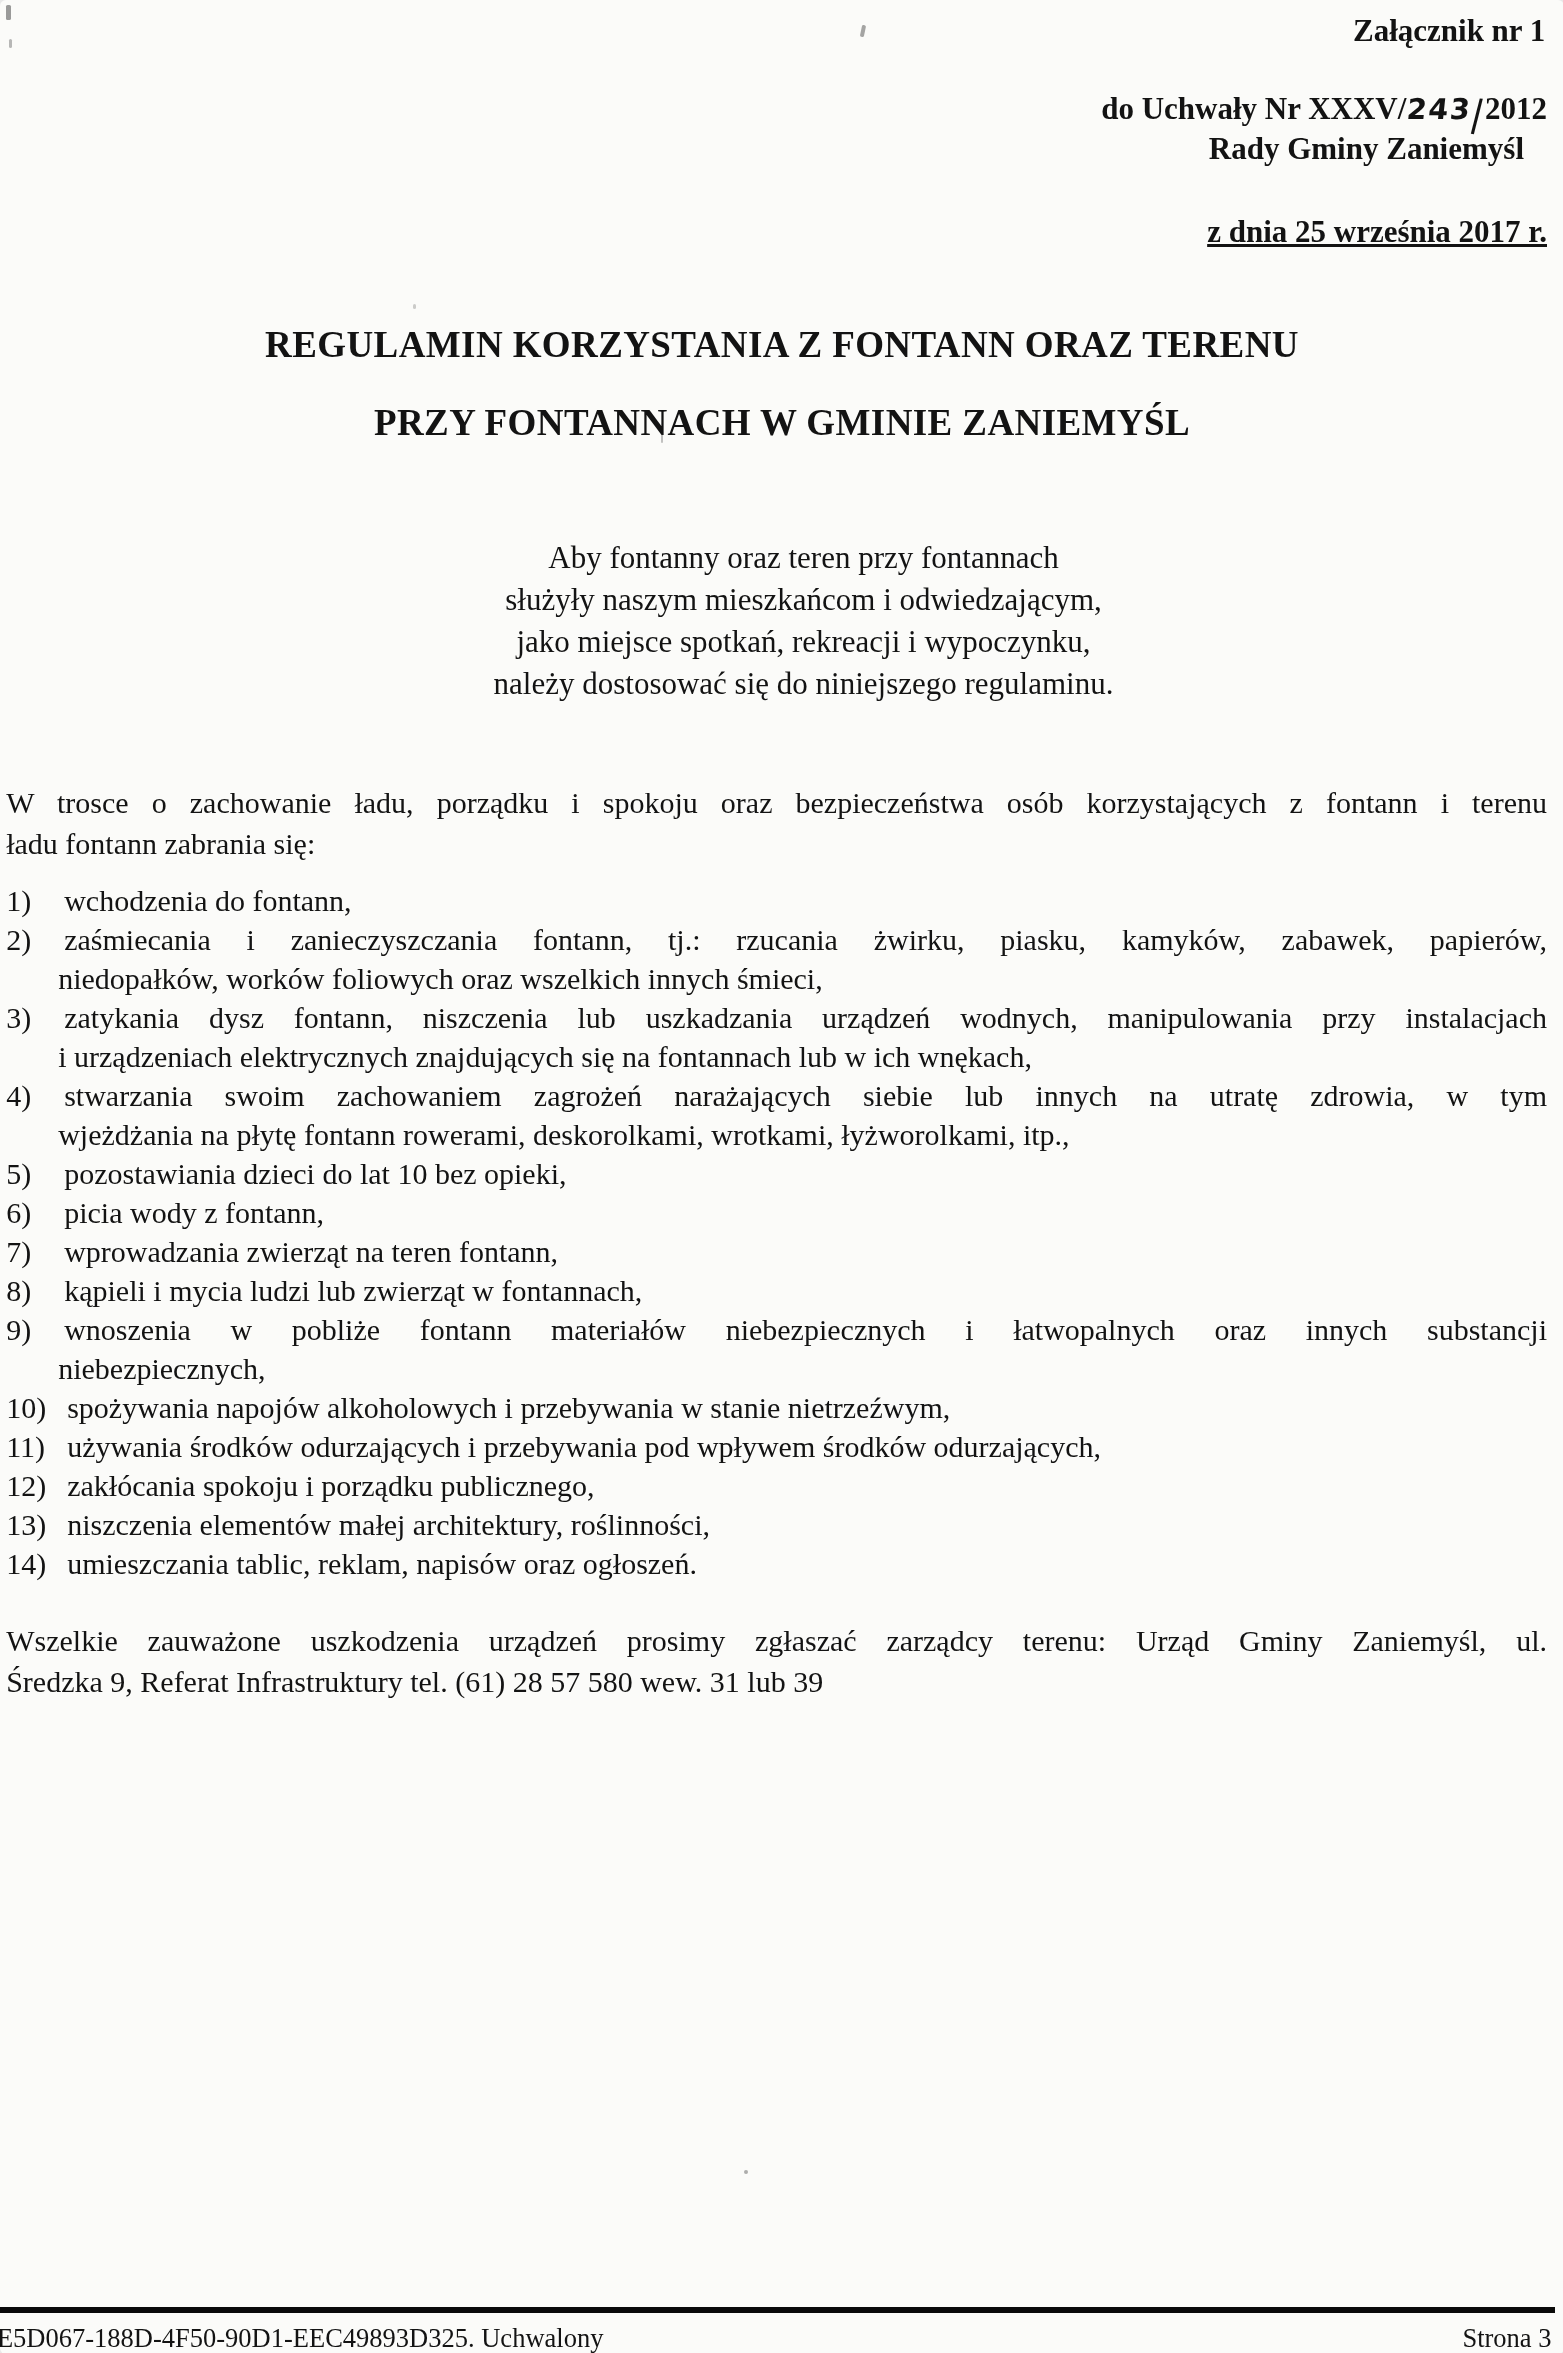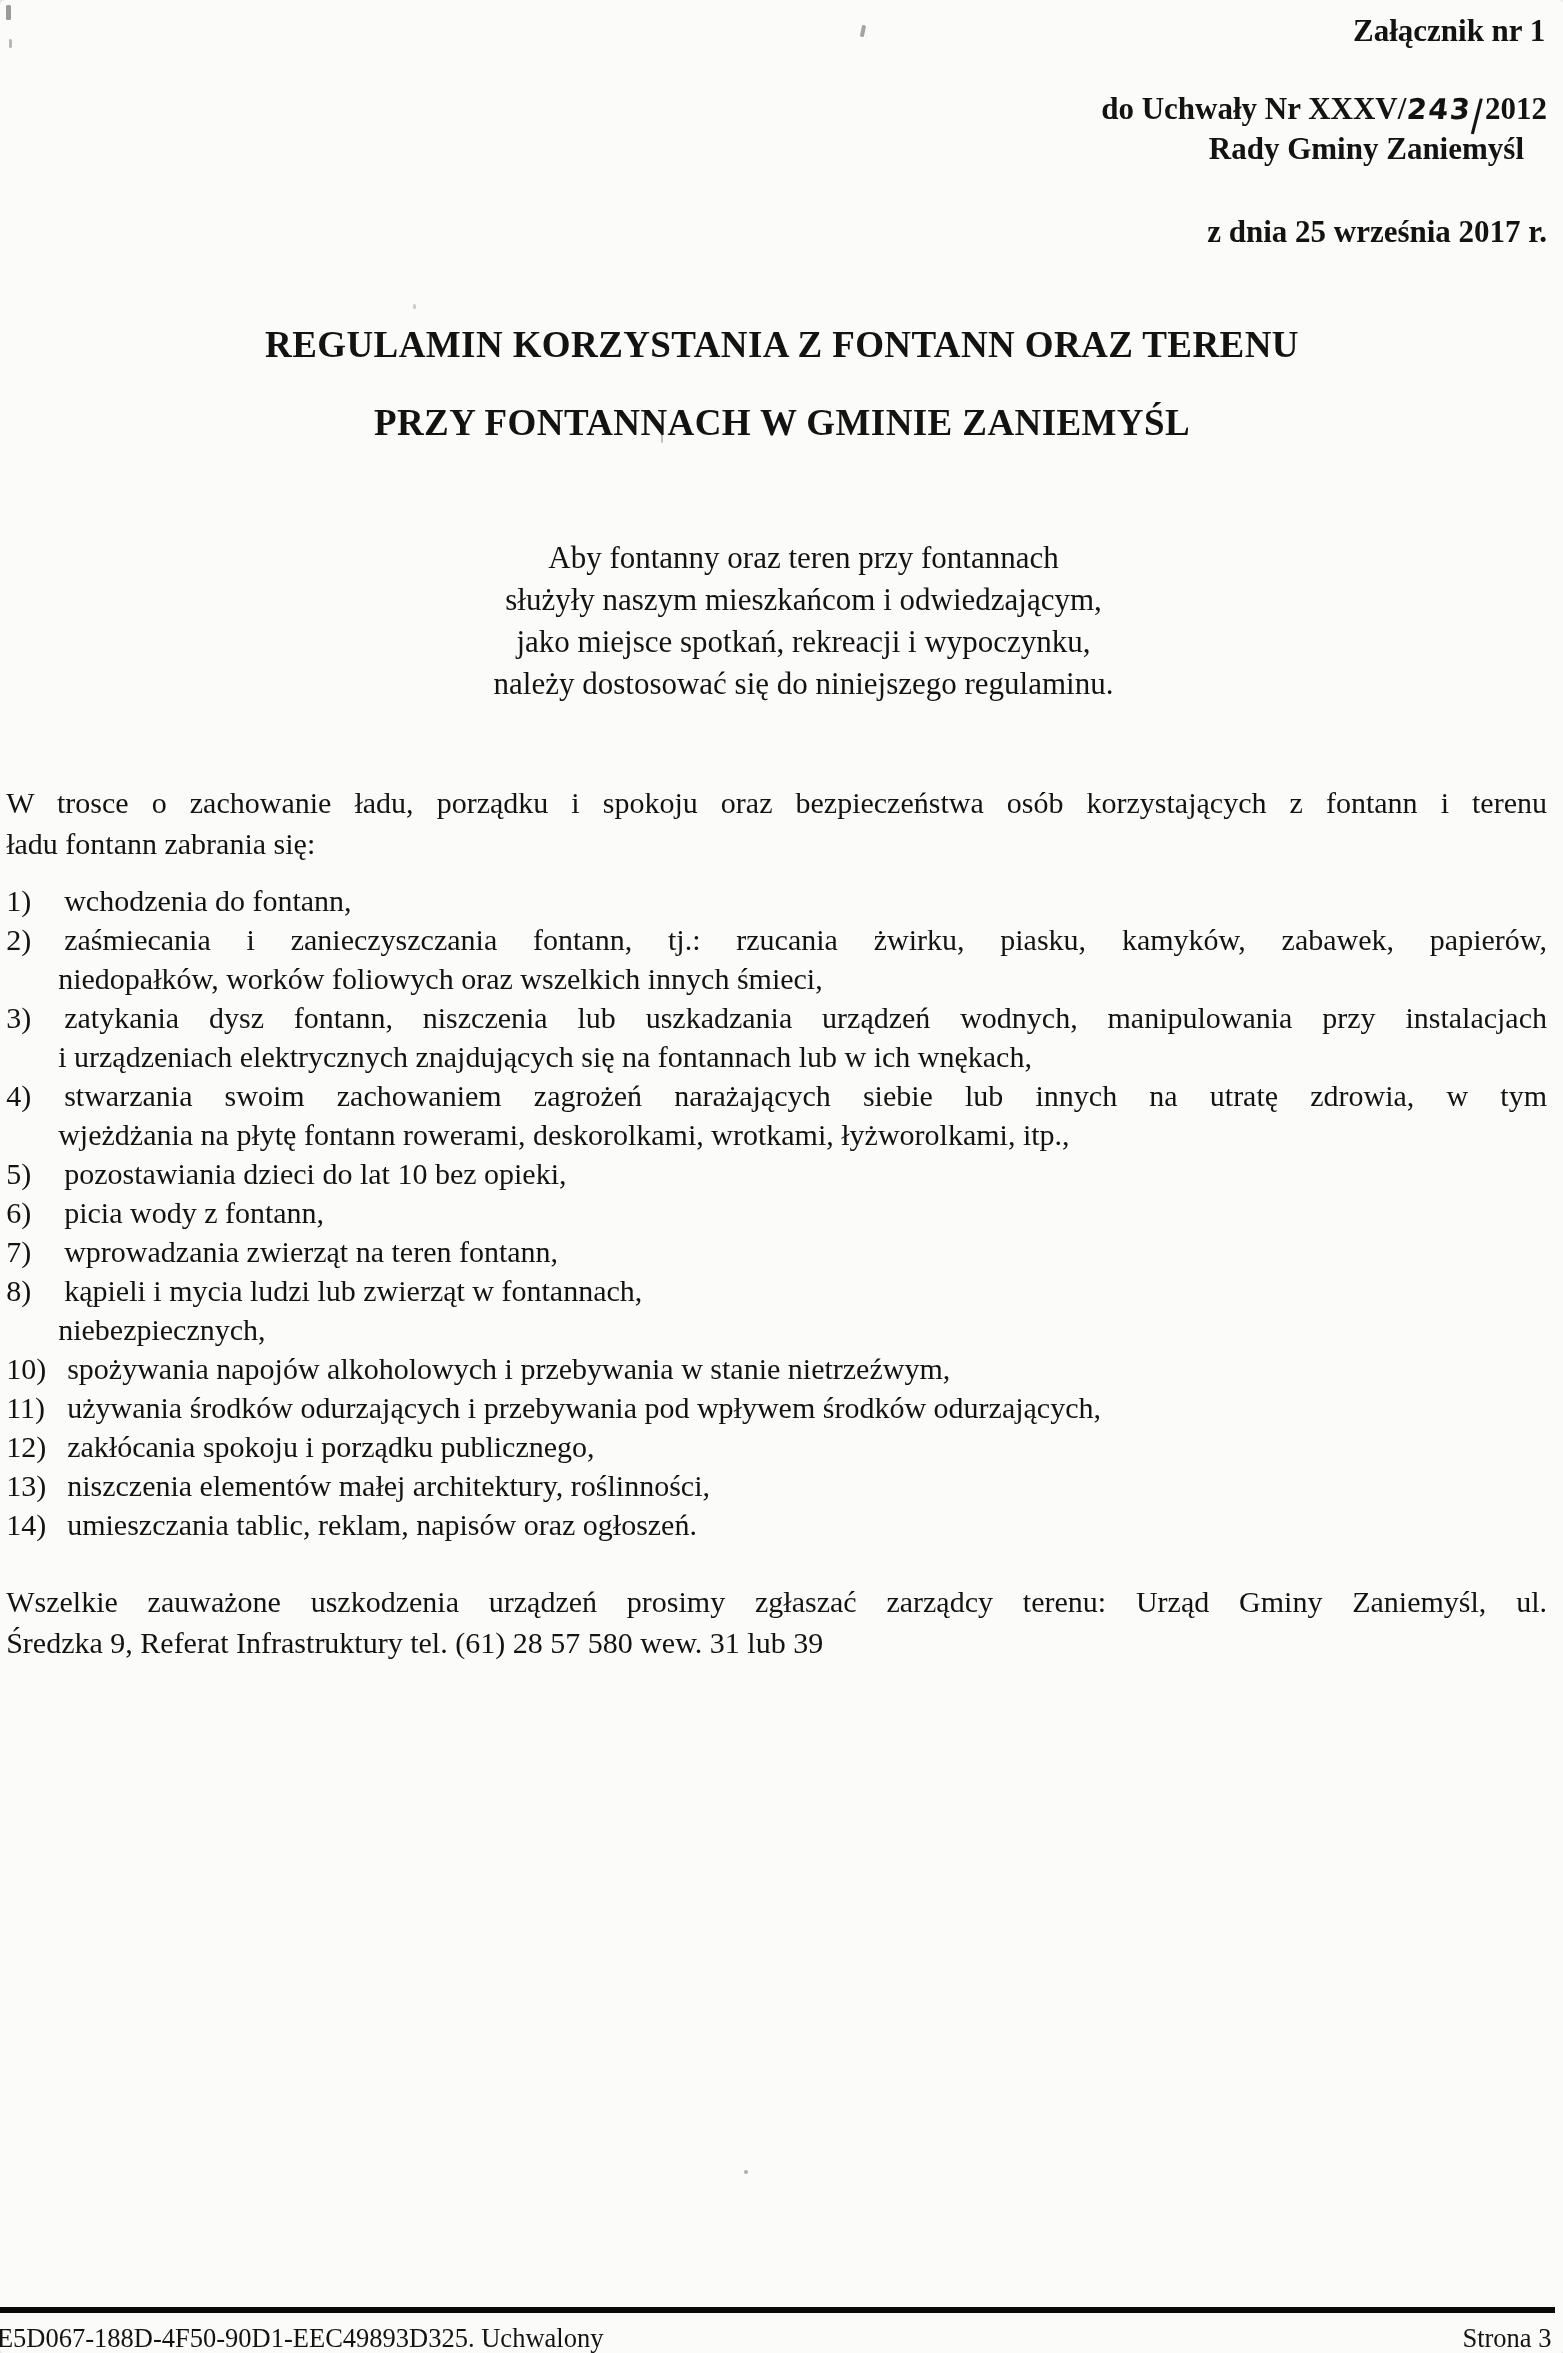--- a/index.html
+++ b/index.html
@@ -6,21 +6,21 @@
   .page{
     position:relative;width:1564px;height:2354px;margin:0 auto;
     background:#fbfbf9;overflow:hidden;
     font-family:"Liberation Serif",serif;color:#131313;border-radius:6px;
   }
   
   .hdr{text-align:right;font-weight:bold;font-size:31px;line-height:39px;}
   .attachment{padding-top:11px;padding-right:18.7px;}
   .resolution{margin-top:39px;padding-right:17px;}
   .council{padding-right:40px;}
-  .date{margin-top:44px;padding-right:17px;}
+  .date{margin-top:44px;padding-right:17px;text-decoration:underline;}
   
   .hand{font-family:"DejaVu Sans",sans-serif;font-weight:700;display:inline-block;
         transform:skewX(-6deg);letter-spacing:1.6px;font-size:0.92em;margin:0 0.8px;}
   .handslash{font-family:"DejaVu Sans",sans-serif;font-weight:700;display:inline-block;
         transform:scaleY(1.55) rotate(4deg) translateY(3.9px);font-size:0.92em;margin:0 2.3px 0 0;}
   
   .title{text-align:center;font-weight:bold;font-size:37px;line-height:44px;letter-spacing:0.4px;}
   .t1{margin-top:72px;}
   .t2{margin-top:34px;}
   
@@ -113,20 +113,21 @@
 
     <div>
       <div><span class="rnum">7)</span><span>wprowadzania zwierząt na teren fontann,</span></div>
     </div>
 
     <div>
       <div><span class="rnum">8)</span><span>kąpieli i mycia ludzi lub zwierząt w fontannach,</span></div>
     </div>
 
     <div>
+      <div class="jfull"><span class="rnum">9)</span><span>wnoszenia w&nbsp;pobliże fontann materiałów niebezpiecznych i&nbsp;łatwopalnych oraz innych substancji</span></div>
       <div class="cont">niebezpiecznych,</div>
     </div>
 
     <div>
       <div><span class="rnum w2">10)</span><span>spożywania napojów alkoholowych i przebywania w stanie nietrzeźwym,</span></div>
     </div>
 
     <div>
       <div><span class="rnum w2">11)</span><span>używania środków odurzających i przebywania pod wpływem środków odurzających,</span></div>
     </div>

